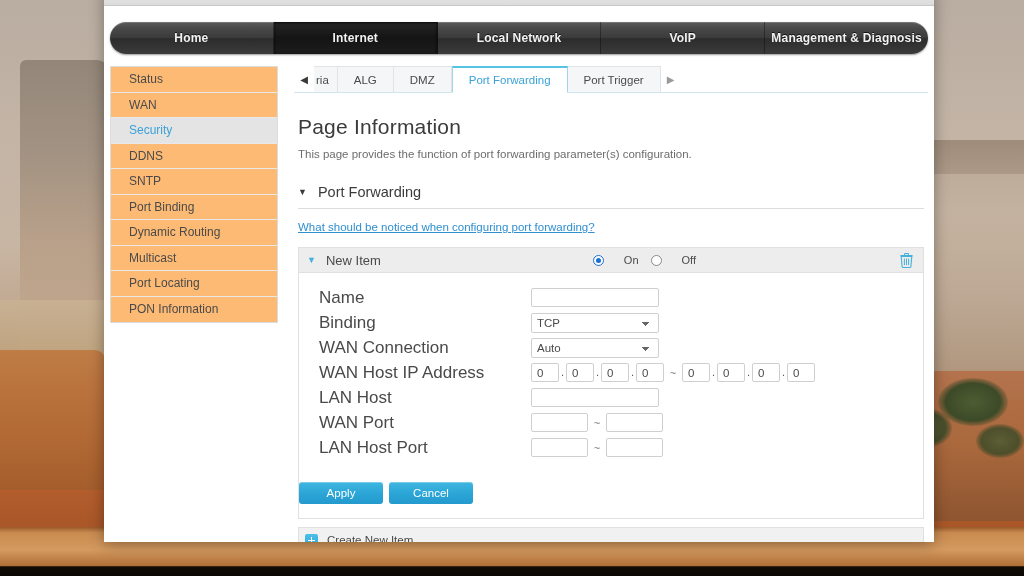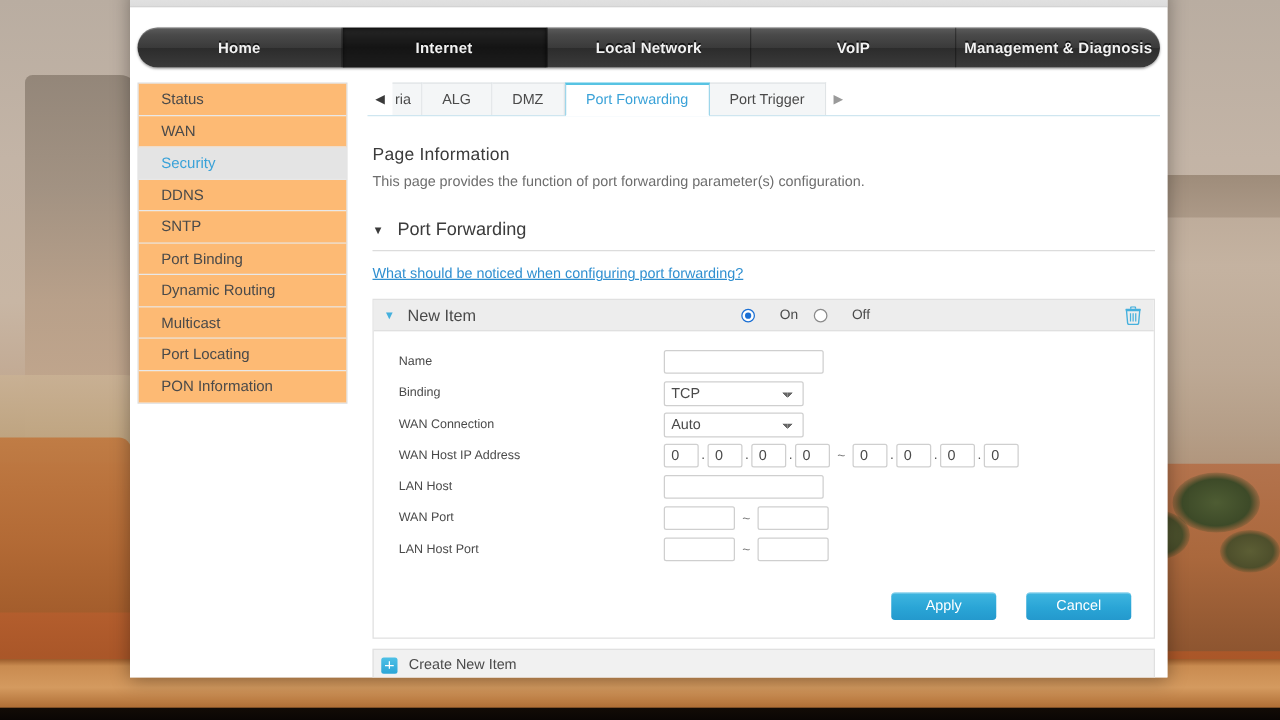--- a/index.html
+++ b/index.html
@@ -222,21 +222,21 @@
     border-top: 2px solid #57c3e3;
     border-bottom: 1px solid #ffffff;
     position: relative;
     z-index: 2;
     margin-bottom: -1px;
   }
 
   
   #page-info { padding: 22px 4px 0 4px; }
   #page-title {
-    font-size: 14px;
+    font-size: 21px;
     color: #3b3b3b;
     font-weight: normal;
     letter-spacing: .2px;
   }
   #page-desc {
     margin-top: 9px;
     font-size: 11.5px;
     color: #6d6d6d;
   }
 
@@ -337,39 +337,39 @@
   #item-form { padding: 12px 0 6px 0; }
   .form-row {
     display: flex;
     align-items: center;
     height: 25px;
     padding-left: 20px;
   }
   .form-label {
     width: 212px;
     flex: 0 0 212px;
-    font-size: 10px;
+    font-size: 17px;
     color: #4a4a4a;
   }
   input[type="text"], select {
     font-family: "Liberation Sans", sans-serif;
     font-size: 11.5px;
     color: #4a4a4a;
     border: 1px solid #cfcfcf;
     border-radius: 2px;
     background: #ffffff;
     height: 19px;
     padding: 0 5px;
     outline: none;
   }
   .inp-wide { width: 128px; }
   .inp-octet { width: 28px; padding: 0 3px; }
   .inp-port { width: 57px; }
   select.sel-wide {
-    width: 112px;
+    width: 128px;
     height: 20px;
     padding: 0 3px 0 5px;
     -webkit-appearance: none;
     appearance: none;
     background-image:
       linear-gradient(45deg, transparent 50%, #666 50%),
       linear-gradient(135deg, #666 50%, transparent 50%);
     background-position:
       calc(100% - 12px) 8px,
       calc(100% - 8px) 8px;
@@ -388,22 +388,21 @@
     width: 18px;
     text-align: center;
     font-size: 11px;
     color: #777;
     display: inline-block;
   }
 
   
   #actions {
     display: flex;
-    justify-content: flex-end;
-    gap: 24px;
+    gap: 6px;
     padding: 16px 18px 14px 0;
   }
   .btn {
     width: 84px;
     height: 22px;
     border: none;
     border-radius: 3px;
     color: #ffffff;
     font-size: 11.5px;
     font-family: "Liberation Sans", sans-serif;

